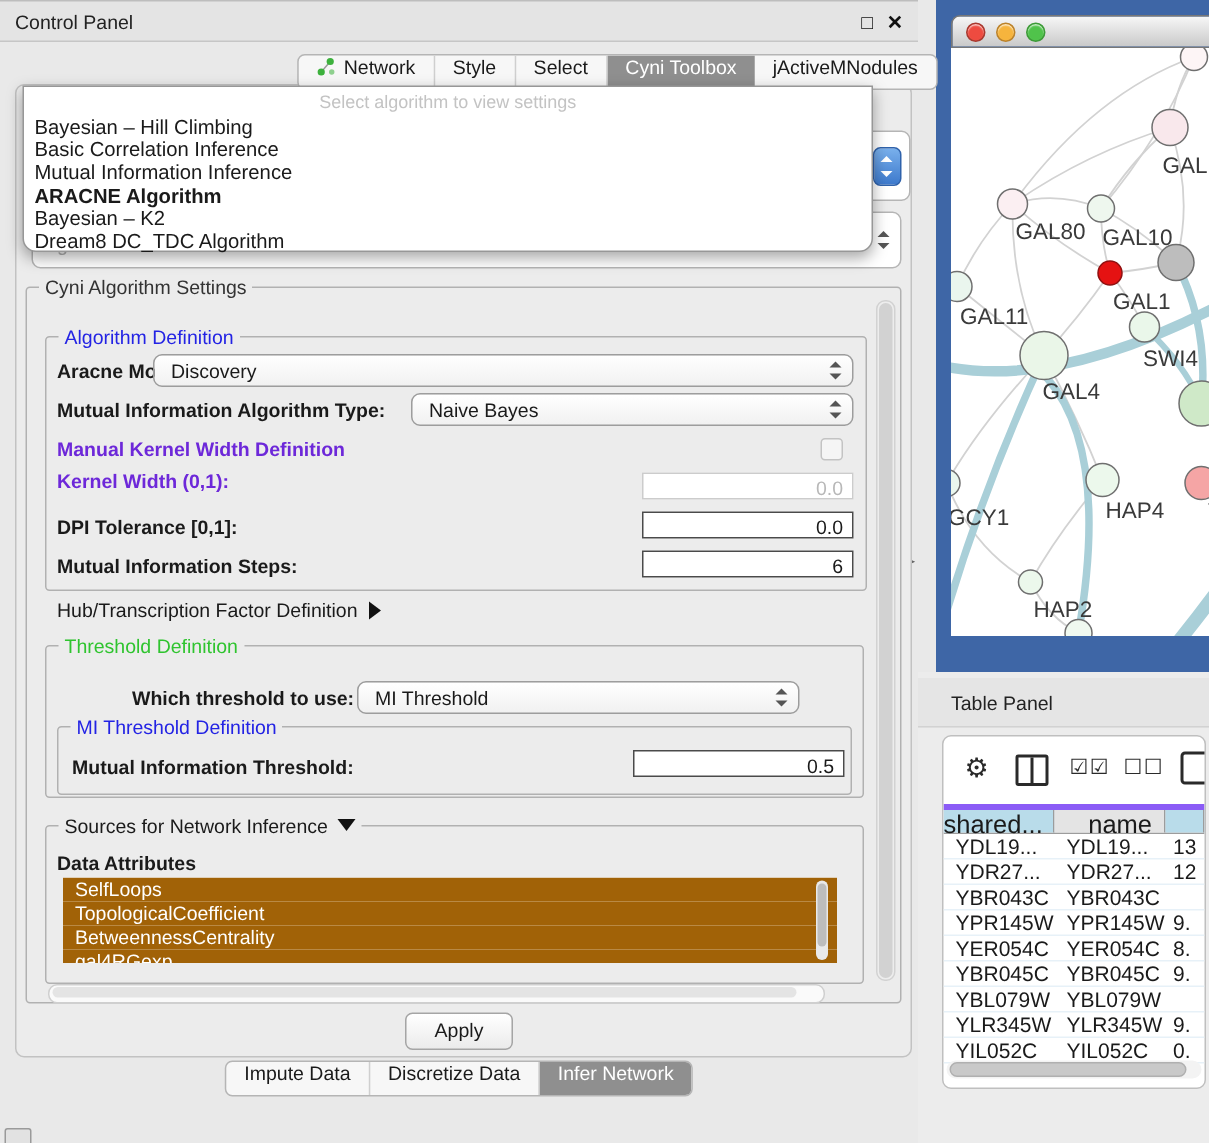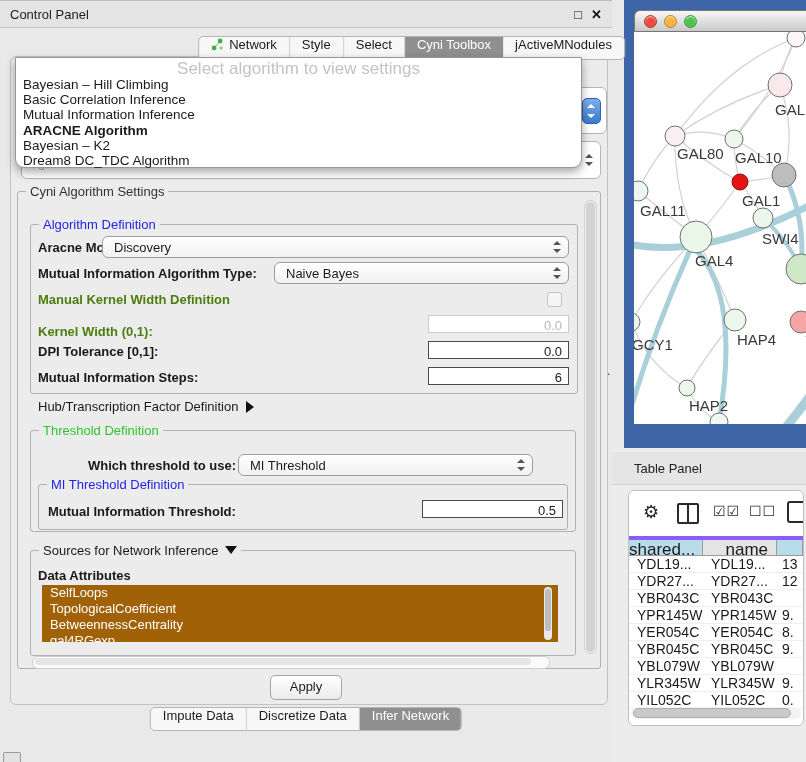--- a/index.html
+++ b/index.html
@@ -34,40 +34,40 @@
   .tri-up{width:0;height:0;border-left:4px solid transparent;border-right:4px solid transparent;
     border-bottom:4px solid #fff;position:absolute;left:4px;top:5px}
   .tri-dn{width:0;height:0;border-left:4px solid transparent;border-right:4px solid transparent;
     border-top:4px solid #fff;position:absolute;left:4px;bottom:5px}
   #frag2{left:10px;top:84px;width:578px;height:36px;z-index:2}
   #frag2 .ghost{position:absolute;left:16px;top:13px;color:#b4b4b4}
 
   
   #popup{left:15px;top:57px;width:565px;height:109px;background:#fff;z-index:50;
     border:1px solid #979797;border-radius:0 0 9px 9px;box-shadow:0 4px 10px rgba(0,0,0,.35)}
-  #popup .ph{text-align:center;color:#c3c3c3;font-size:17px;line-height:17px;margin-top:2px}
+  #popup .ph{text-align:center;color:#c3c3c3;font-size:12px;line-height:17px;margin-top:2px}
   #popup .item{font-size:13.5px;line-height:15.2px;padding-left:7px;white-space:nowrap}
   #popup .item.b{font-weight:bold}
 
   
   .group{position:absolute;border:1px solid #b1b1b1;border-radius:3px}
   .legend{position:absolute;top:-8px;left:8px;background:#ececec;padding:0 4px;white-space:nowrap}
   .legend.blue{color:#2323e4}
   .legend.green{color:#2fc42f}
   .legend.dim{color:#333}
 
   #settings{left:6px;top:134px;width:582px;height:476px}
   
   #settings .vsb{position:absolute;right:3px;top:8px;width:11px;height:452px;background:#ededed;
     border:1px solid #d2d2d2;border-radius:6px}
   #settings .vsb .thumb{position:absolute;left:1px;right:1px;top:1px;bottom:1px;background:#d2d2d2;border-radius:5px}
 
   .lbl{position:absolute;white-space:nowrap}
   .b{font-weight:bold}
-  .dis{color:#4d7c0f}
+  .dis{color:#6d28d9}
 
   .combo{position:absolute;background:linear-gradient(#ffffff,#f1f1f1);border:1px solid #9d9d9d;
     border-radius:6px;height:22px;line-height:22px;padding-left:11px;box-sizing:border-box}
   .spin{position:absolute;right:7px;top:50%;margin-top:-6px;width:8px;height:12px}
   .spin::before{content:"";position:absolute;top:0;left:0;border-left:4px solid transparent;
     border-right:4px solid transparent;border-bottom:4px solid #555}
   .spin::after{content:"";position:absolute;bottom:0;left:0;border-left:4px solid transparent;
     border-right:4px solid transparent;border-top:4px solid #555}
 
   .field{position:absolute;background:#fff;border:1px solid #9a9a9a;height:18px;line-height:20px;
@@ -194,21 +194,21 @@
       <span>Discovery</span>
       <span class="spin"></span>
     </div>
     <span class="lbl b" style="left:20px;top:74px">Mutual Information Algorithm Type:</span>
     <div class="combo" style="left:256px;top:70px;width:295px">
       <span>Naive Bayes</span>
       <span class="spin"></span>
     </div>
     <span class="lbl b dis" style="left:20px;top:100px">Manual Kernel Width Definition</span>
     <span class="checkbox" style="left:529px;top:100px"></span>
-    <span class="lbl b dis" style="left:20px;top:132px">Kernel Width (0,1):</span>
+    <span class="lbl b dis" style="left:20px;top:121px">Kernel Width (0,1):</span>
     <div class="field dim" style="left:410px;top:123px;width:141px">0.0</div>
     <span class="lbl b" style="left:20px;top:152px">DPI Tolerance [0,1]:</span>
     <div class="field strong" style="left:410px;top:149px;width:141px">0.0</div>
     <span class="lbl b" style="left:20px;top:178px">Mutual Information Steps:</span>
     <div class="field strong" style="left:410px;top:175px;width:141px">6</div>
 
     <span class="lbl" style="left:20px;top:207px"><span>Hub/Transcription Factor Definition</span><span class="arrow-right"></span></span>
 
     <div class="group" style="left:12px;top:238px;width:544px;height:100px">
       <span class="legend green">Threshold Definition</span>

